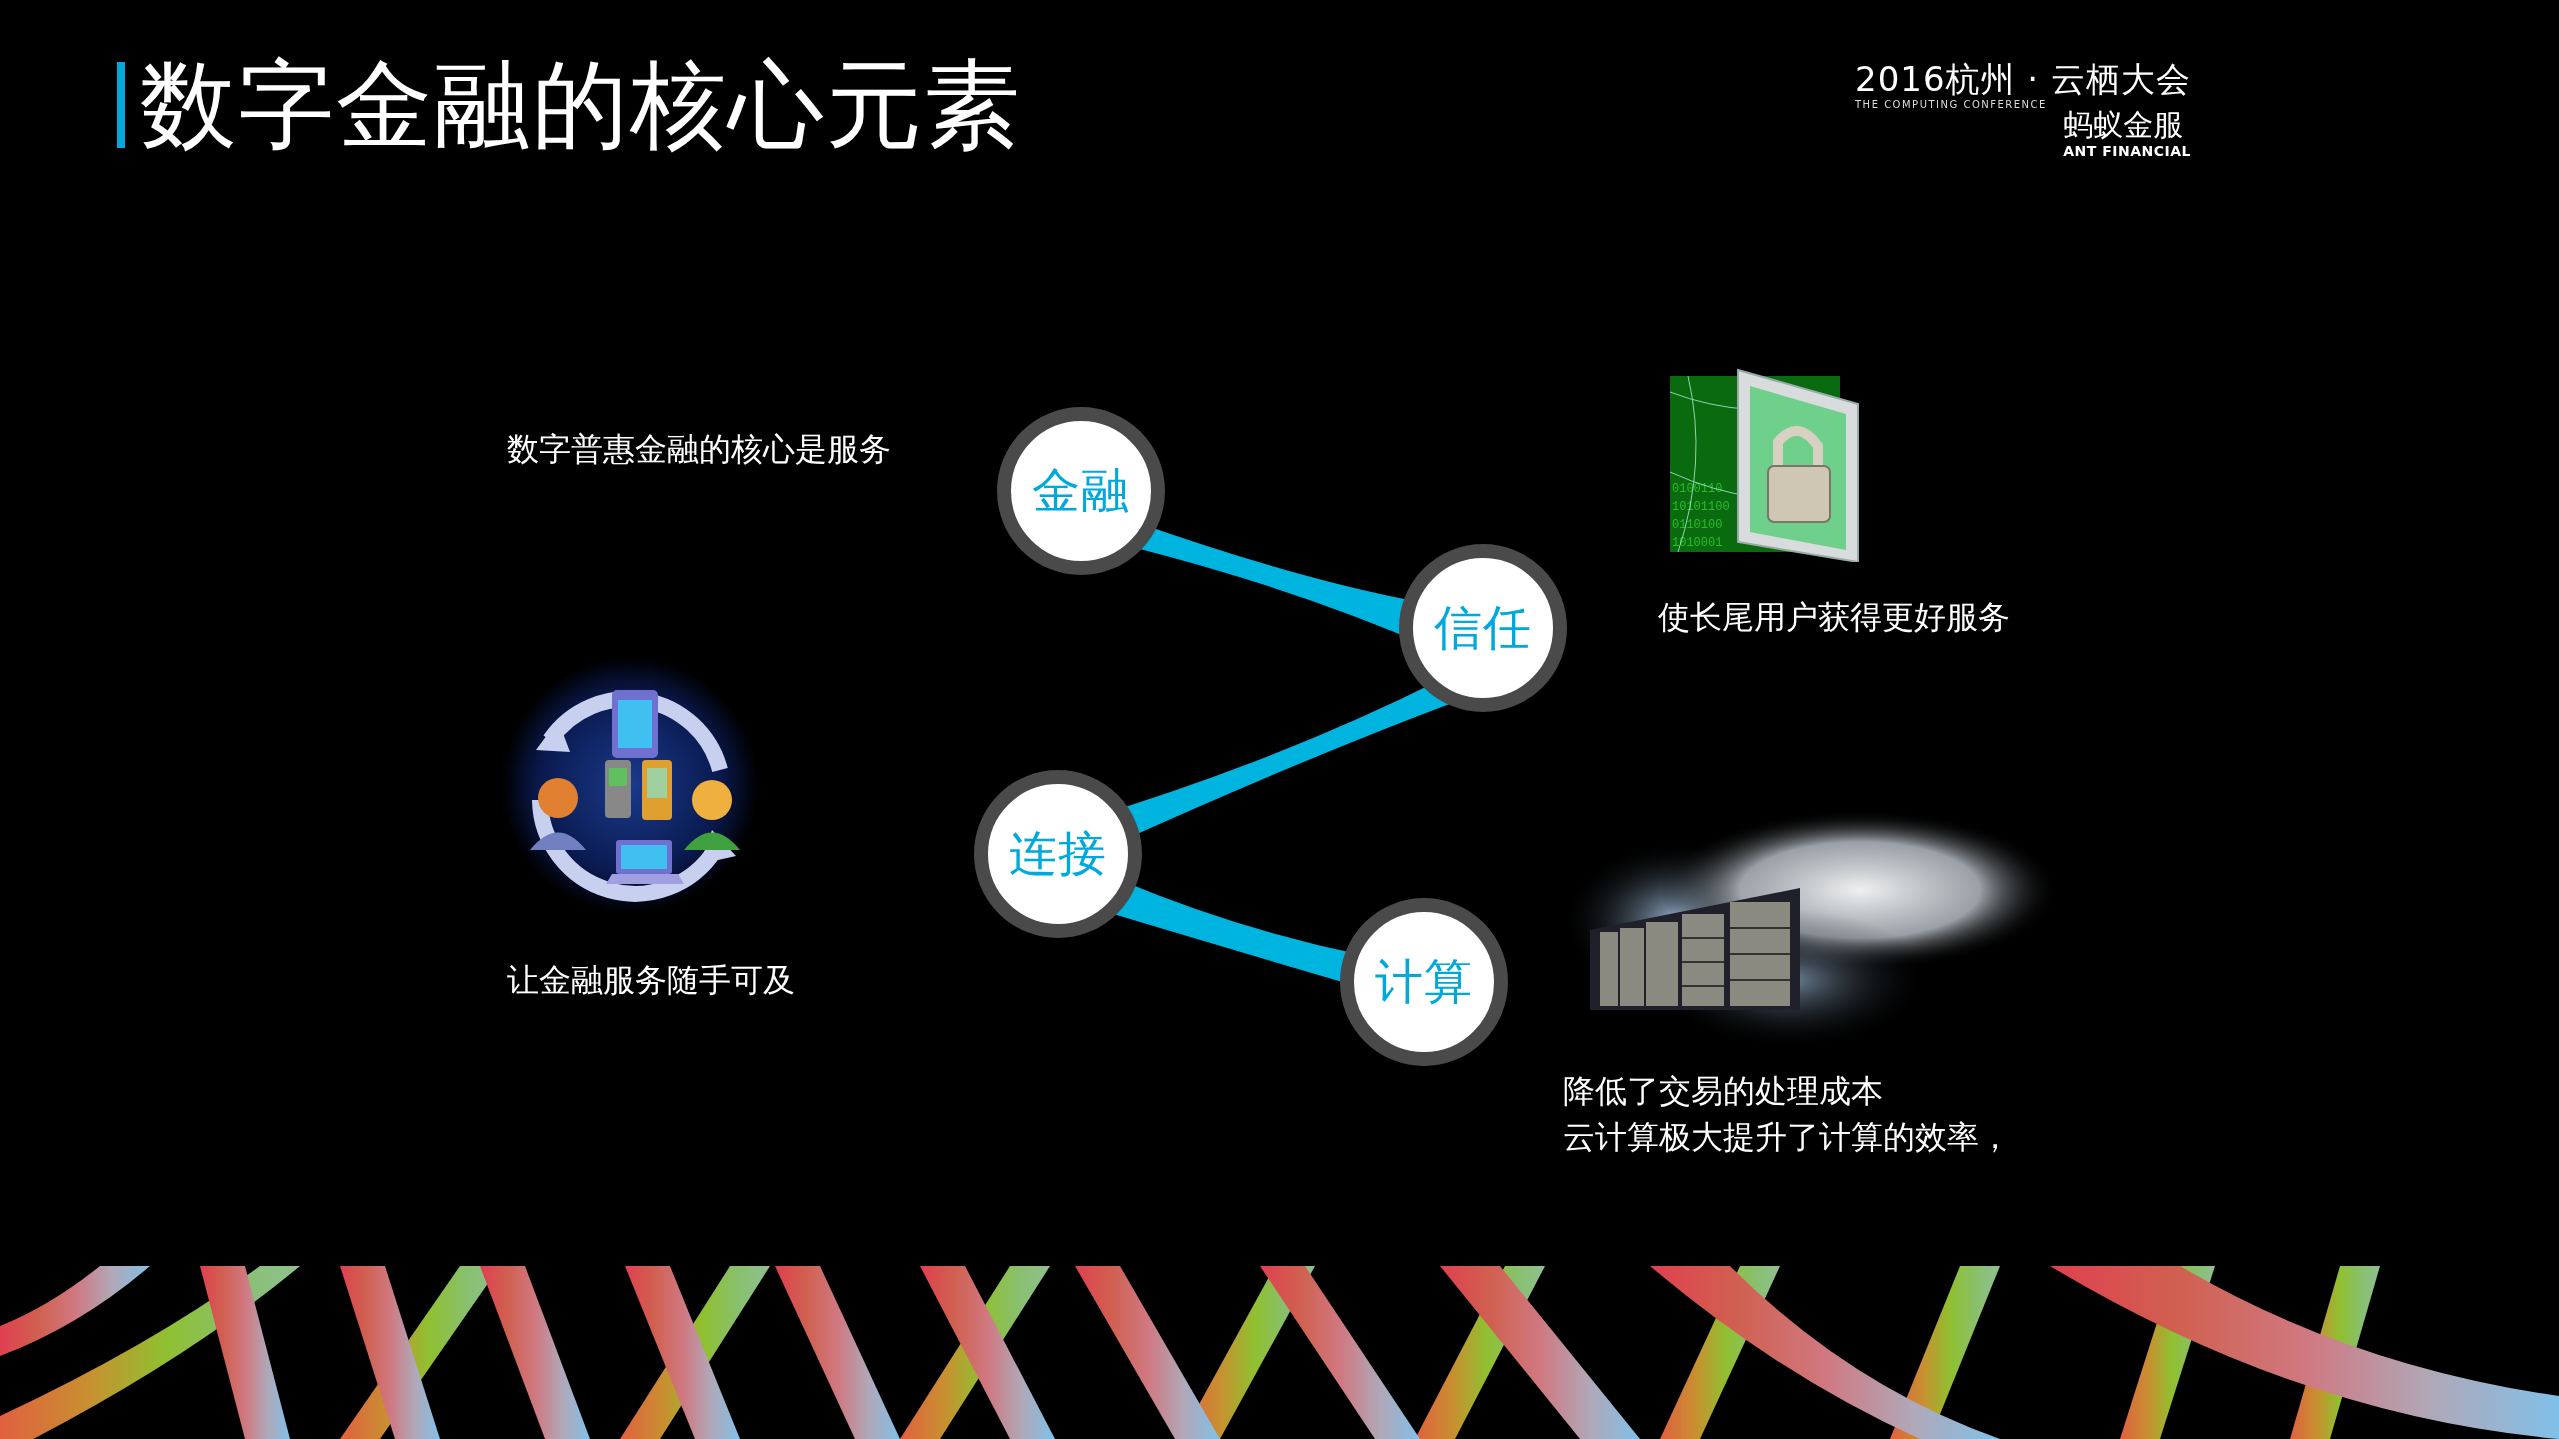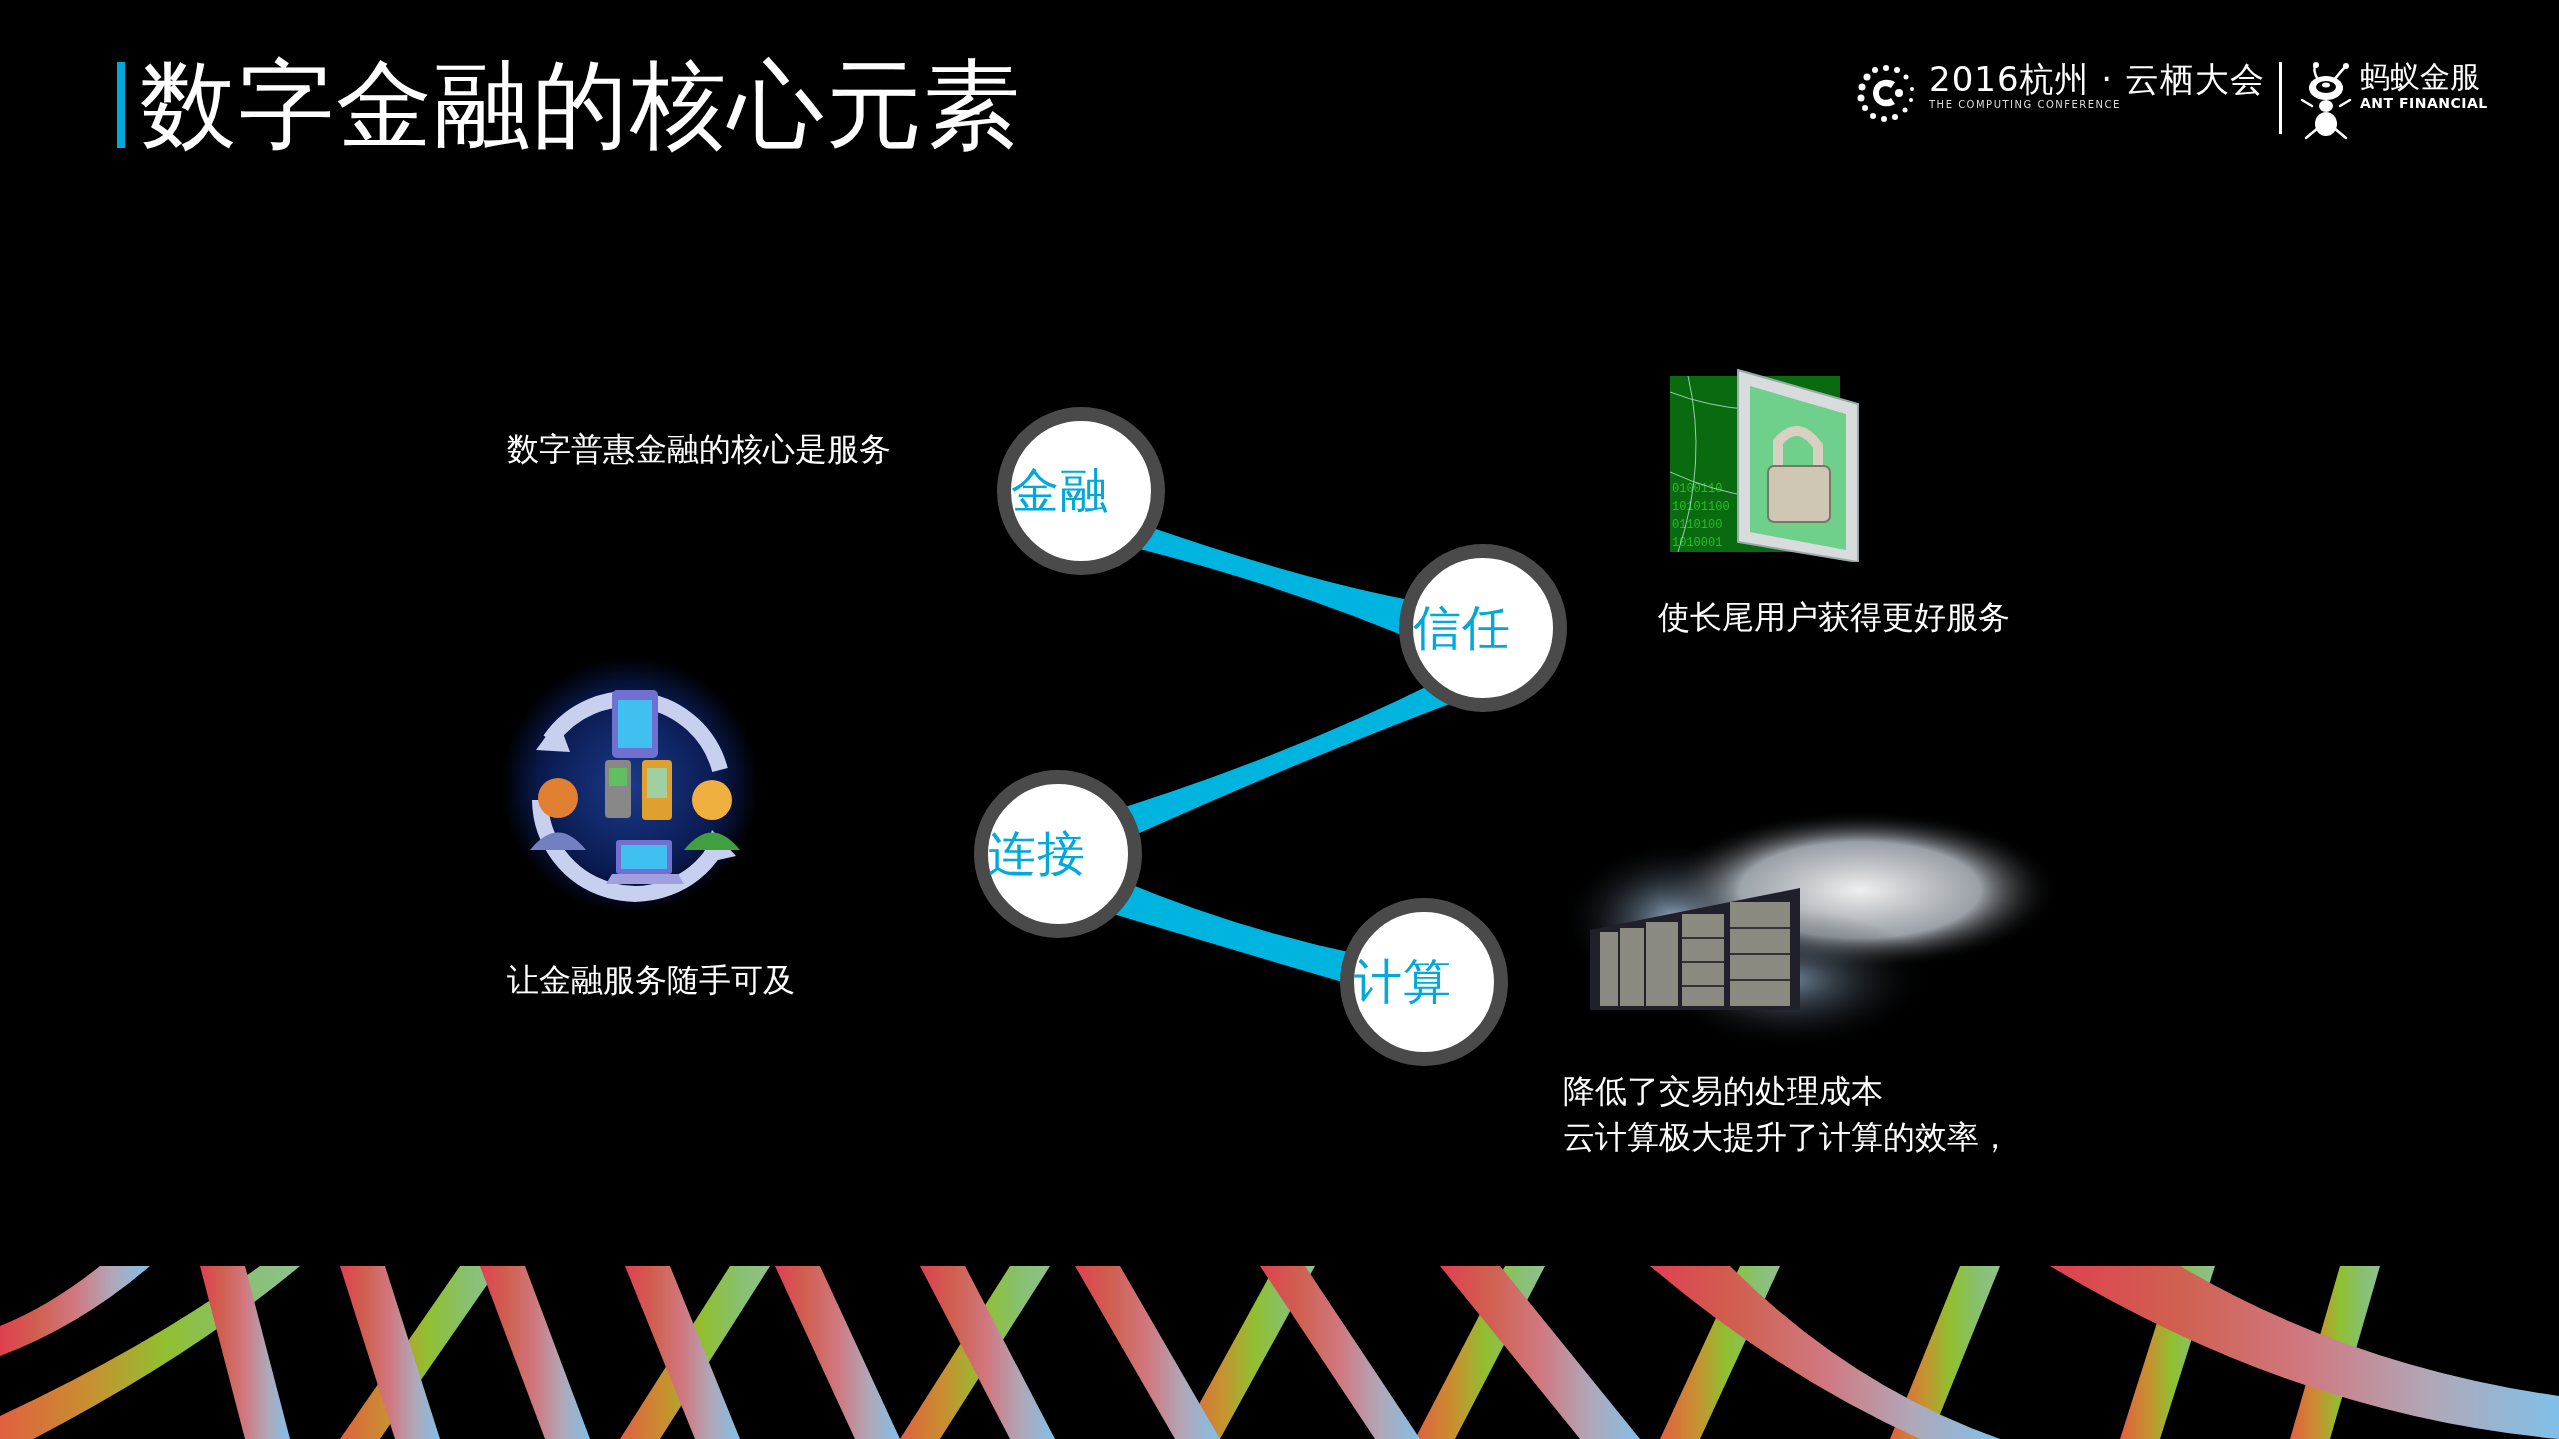--- a/index.html
+++ b/index.html
@@ -1,31 +1,31 @@
 <!DOCTYPE html>
 <html><head>
 <meta charset="utf-8">
 <style>
   html,body{margin:0;padding:0;background:#000;}
   body{width:2559px;height:1439px;position:relative;overflow:hidden;font-family:"DejaVu Sans","Liberation Sans",sans-serif;color:#fff;}
   .abs{position:absolute;}
   .title-bar{left:117px;top:62px;width:8px;height:86px;background:#00a8dc;}
   .title{left:140px;top:50px;font-size:96px;line-height:110px;color:#fff;letter-spacing:2px;font-weight:400;}
-  .logo-wrap{left:1855px;top:62px;height:86px;display:flex;align-items:flex-start;}
+  .logo-wrap{left:1855px;top:62px;height:86px;display:flex;align-items:flex-end;flex-direction:column;}
   .conf-logo{width:62px;height:62px;margin-right:12px;}
   .conf-text{display:flex;flex-direction:column;line-height:1;}
   .conf-cn{font-size:34px;color:#fff;letter-spacing:1px;}
   .conf-en{font-size:10px;color:#ddd;letter-spacing:1.5px;margin-top:4px;}
   .logo-sep{width:3px;height:72px;background:#fff;margin:0 16px 0 14px;}
   .ant-logo{width:56px;height:82px;margin-right:6px;}
   .ant-text{display:flex;flex-direction:column;line-height:1;}
   .ant-cn{font-size:30px;color:#ffffff;}
   .ant-en{font-size:14px;color:#fff;font-weight:bold;letter-spacing:.5px;margin-top:4px;}
   .desc{font-size:32px;line-height:46px;color:#fff;white-space:nowrap;}
-  .node{position:absolute;border-radius:50%;background:#fff;border:14px solid #4a4a4a;box-sizing:border-box;display:flex;align-items:center;justify-content:flex-start;}
+  .node{position:absolute;border-radius:50%;background:#fff;border:14px solid #4a4a4a;box-sizing:border-box;display:flex;align-items:center;justify-content:center;}
   .node span{color:#00a8dc;font-size:48px;letter-spacing:1px;}
   svg.links{position:absolute;left:0;top:0;}
 </style>
 </head>
 <body>
 
 <div class="abs title-bar"></div>
 <div class="abs title">数字金融的核心元素</div>
 
 <div class="abs logo-wrap">

